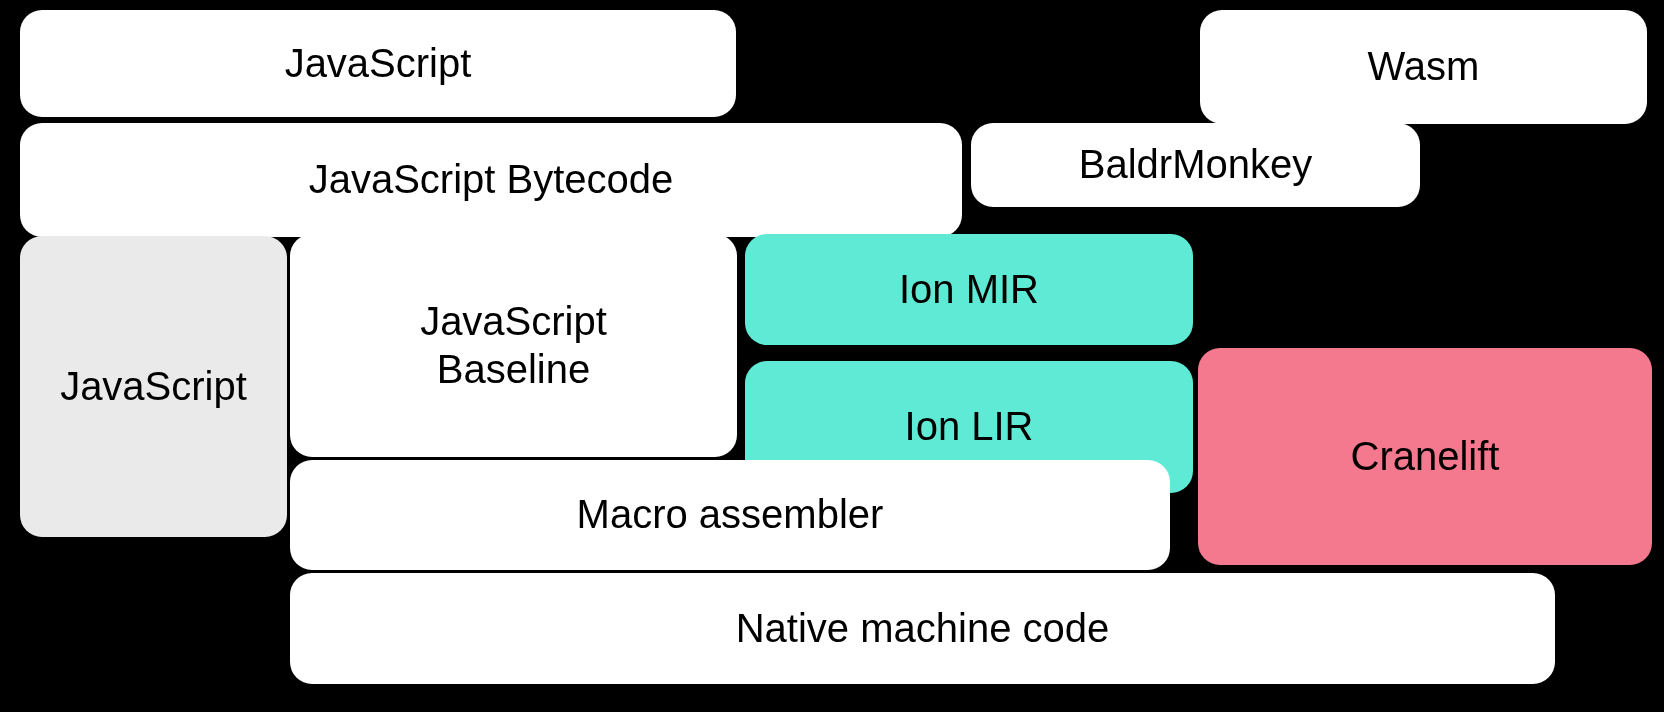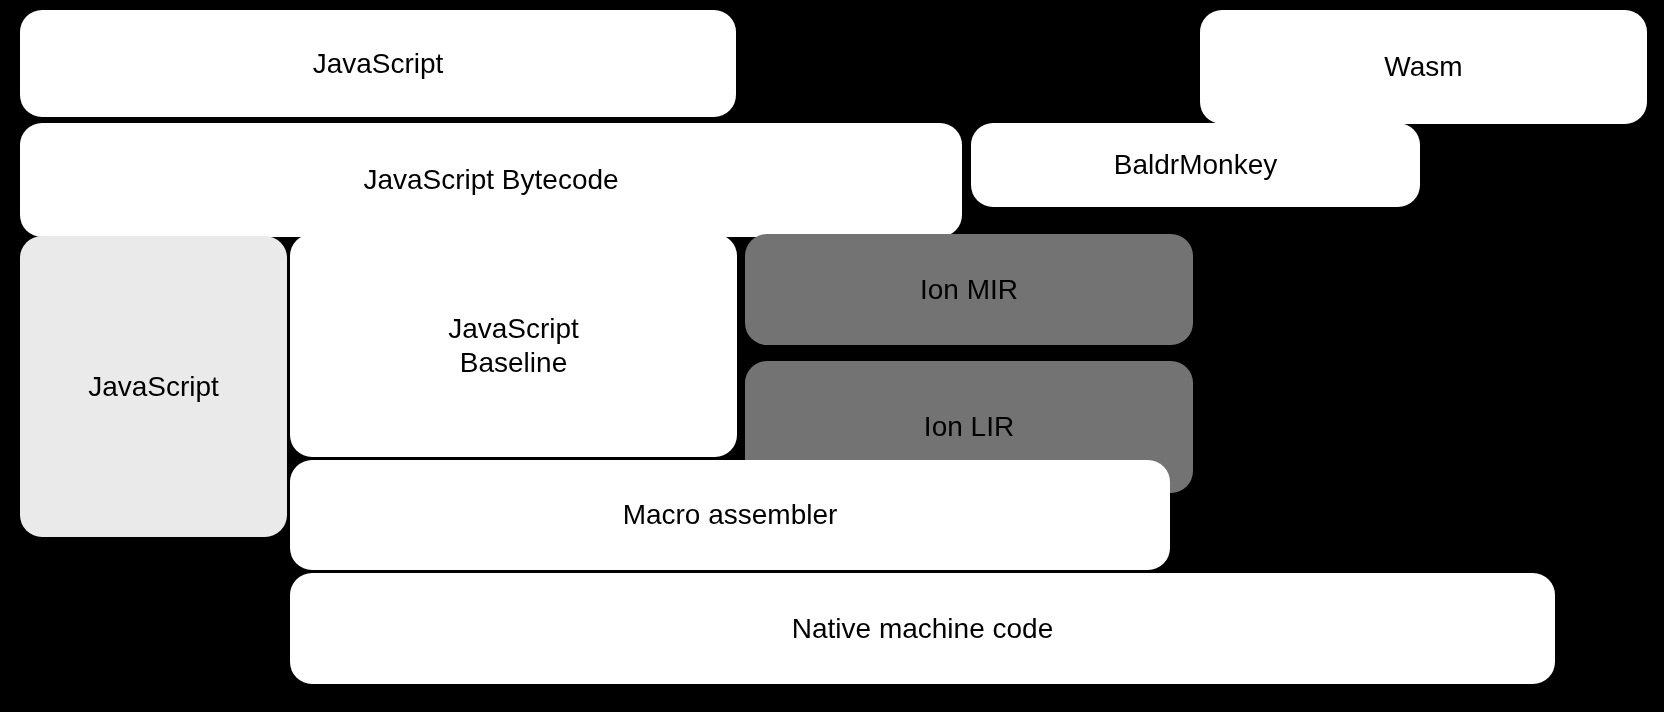--- a/index.html
+++ b/index.html
@@ -16,29 +16,29 @@
     font-family: "Liberation Sans", sans-serif;
   }
   .box {
     position: absolute;
     box-sizing: border-box;
     display: flex;
     align-items: center;
     justify-content: center;
     text-align: center;
     color: #000000;
-    font-size: 28px;
+    font-size: 40px;
     line-height: 1.18;
     border-radius: 22px;
     background: #ffffff;
     white-space: pre-line;
     user-select: none;
   }
   .box.gray   { background: #eaeaea; }
-  .box.green  { background: #737373; }
+  .box.green  { background: #5eead4; }
   .box.pink   { background: #f5798e; }
 </style>
 </head>
 <body>
 
 <div id="stage">
 
   <div class="box" style="left:20px; top:10px; width:716px; height:107px;">JavaScript</div>
 
 
@@ -50,18 +50,19 @@
 
   <div class="box gray" style="left:20px; top:236px; width:267px; height:301px;">JavaScript</div>
 
   <div class="box" style="left:290px; top:234px; width:447px; height:223px;">JavaScript
 Baseline</div>
 
   <div class="box green" style="left:745px; top:234px; width:448px; height:111px;">Ion MIR</div>
 
   <div class="box green" style="left:745px; top:361px; width:448px; height:132px;">Ion LIR</div>
 
+  <div class="box pink" style="left:1198px; top:348px; width:454px; height:217px;">Cranelift</div>
 
   <div class="box" style="left:290px; top:573px; width:1265px; height:111px;">Native machine code</div>
 
   <div class="box" style="left:290px; top:460px; width:880px; height:110px;">Macro assembler</div>
 
 </div>
 
 </body></html>

